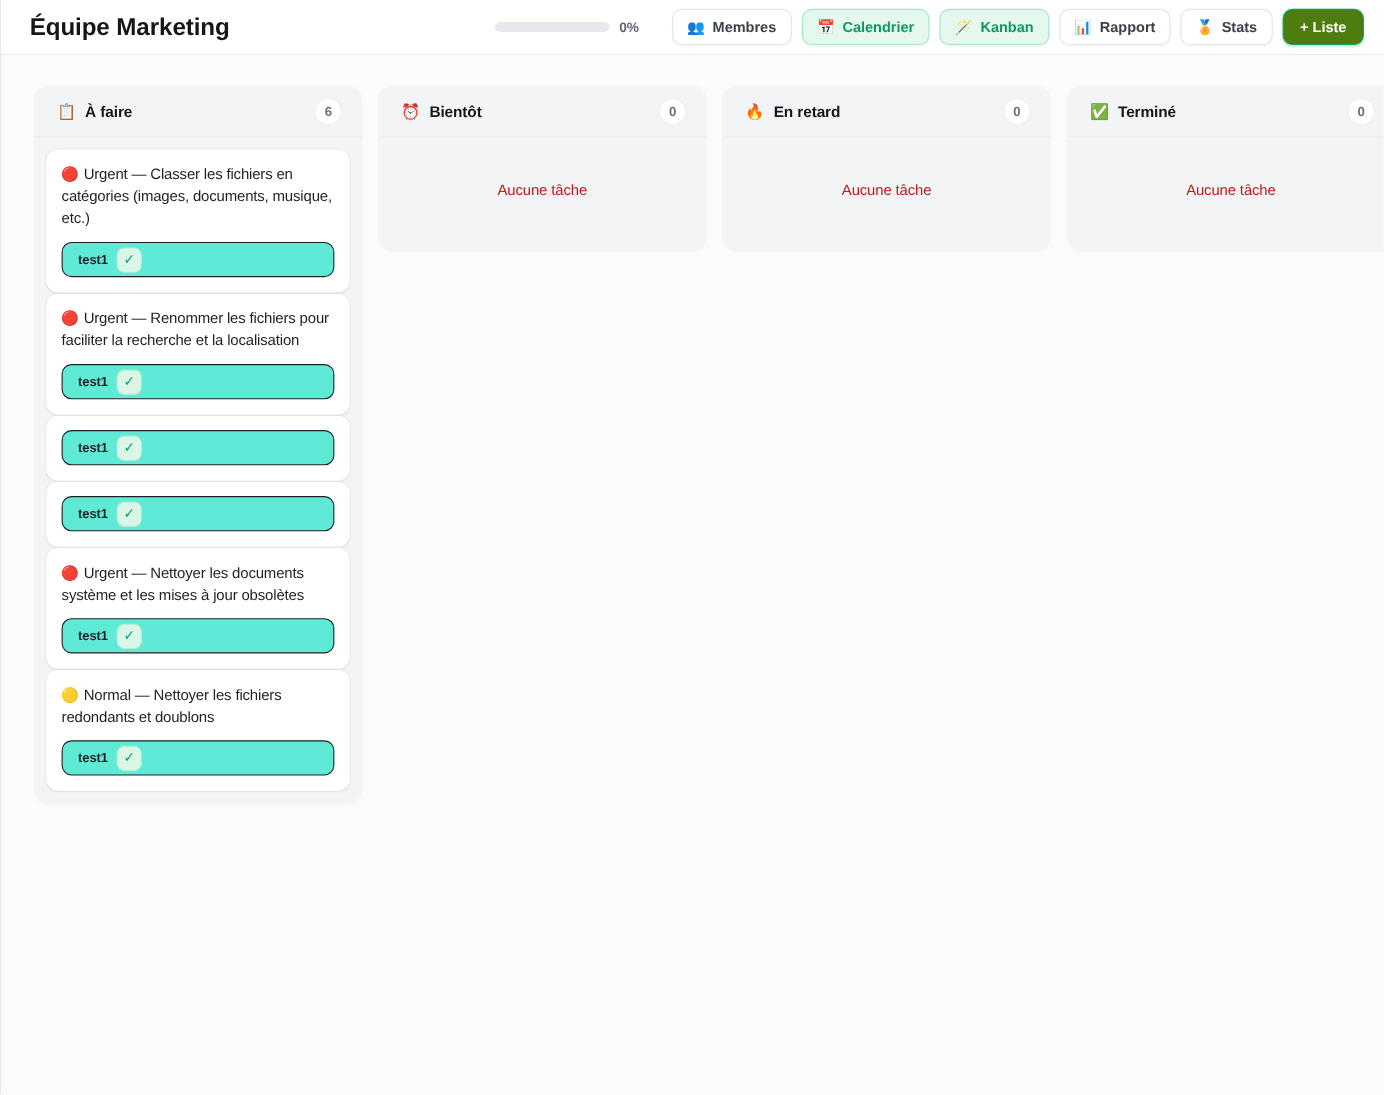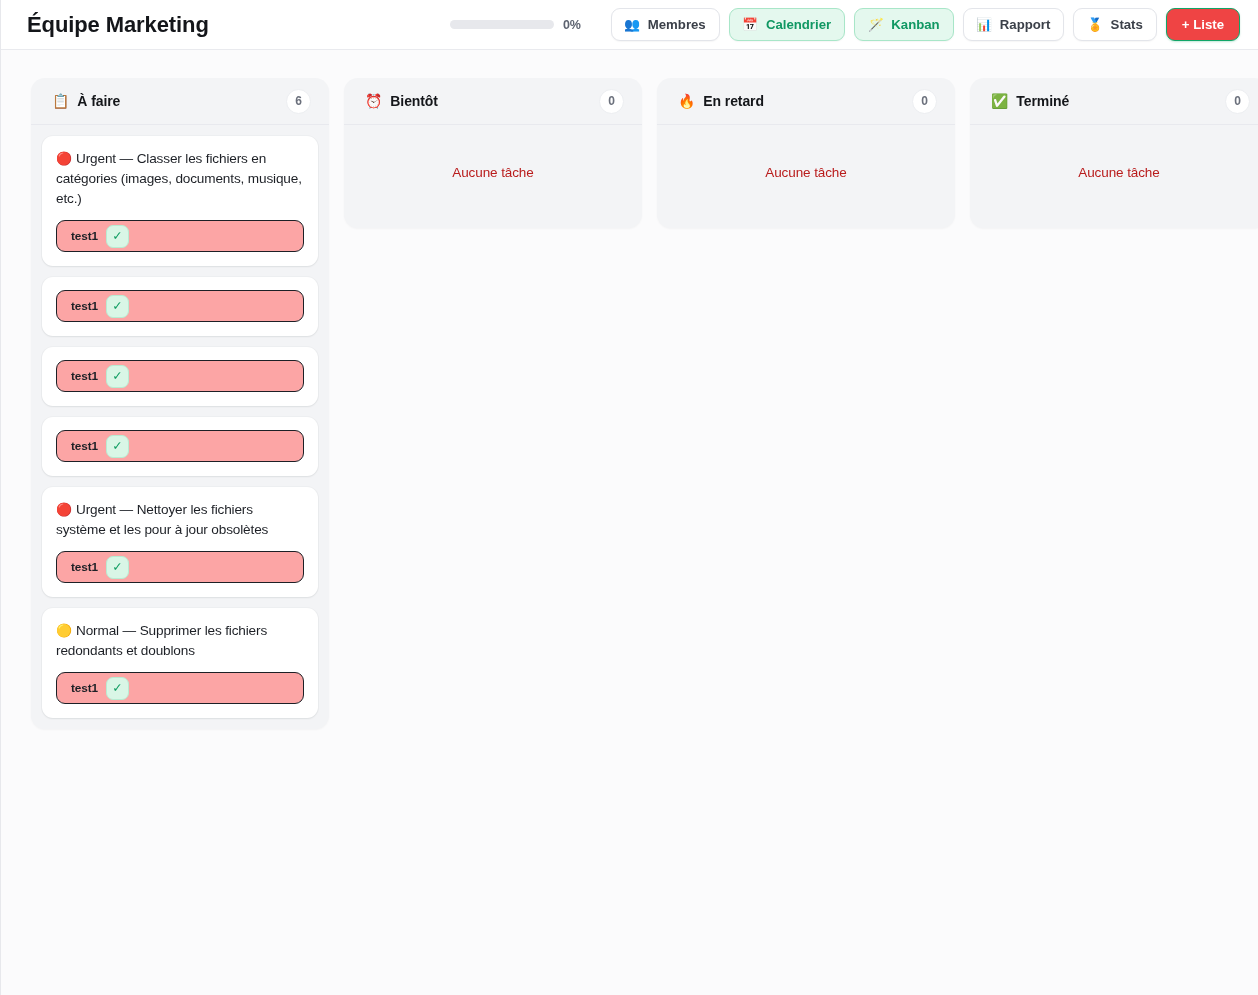--- a/index.html
+++ b/index.html
@@ -100,21 +100,21 @@
 
   .nav-btn .emoji { font-size: 13px; line-height: 1; }
 
   .nav-btn.is-active {
     background: #e4f8ee;
     border-color: #a8e6c8;
     color: #109863;
   }
 
   .nav-btn.primary {
-    background: #ef4444;
+    background: #4d7c0f;
     border-color: #11a568;
     color: #ffffff;
     padding: 0 15px;
     box-shadow: 0 1px 2px rgba(17,165,104,0.25);
   }
 
   
   .board-scroll {
     flex: 1;
     overflow: hidden;
@@ -173,21 +173,21 @@
     justify-content: center;
     font-size: 12px;
     font-weight: bold;
     color: #6b707c;
   }
 
   .col-body {
     padding: 11px 11px 3px 11px;
     display: flex;
     flex-direction: column;
-    gap: 11px;
+    gap: 1px;
     min-height: 82px;
   }
 
   .col-body.is-empty {
     min-height: 95px;
     align-items: center;
     justify-content: center;
     padding: 0;
   }
 
@@ -213,21 +213,21 @@
     letter-spacing: -0.15px;
     margin-bottom: 11px;
   }
 
   .card-text .dot { font-size: 13px; margin-right: 4px; }
 
   .assignee-bar {
     height: 32px;
     border-radius: 9px;
     border: 1.4px solid #1d2026;
-    background: #fca5a5;
+    background: #5eead4;
     display: flex;
     align-items: center;
     padding: 0 6px 0 14px;
     gap: 8px;
   }
 
   .assignee-name {
     font-size: 11.8px;
     font-weight: bold;
     color: #1d2026;
@@ -306,46 +306,47 @@
           </div>
           <div class="col-body">
             <div class="card">
               <div class="card-text"><span class="dot">🔴</span><span>Urgent — Classer les fichiers en catégories (images, documents, musique, etc.)</span></div>
               <div class="assignee-bar">
                 <span class="assignee-name">test1</span>
                 <span class="check-btn">✓</span>
               </div>
             </div>
             <div class="card">
-              <div class="assignee-bar">
-                <span class="assignee-name">test1</span>
-                <span class="check-btn">✓</span>
-              </div>
-            </div>
-            <div class="card">
-              <div class="assignee-bar">
-                <span class="assignee-name">test1</span>
-                <span class="check-btn">✓</span>
-              </div>
-            </div>
-            <div class="card">
-              <div class="assignee-bar">
-                <span class="assignee-name">test1</span>
-                <span class="check-btn">✓</span>
-              </div>
-            </div>
-            <div class="card">
-              <div class="card-text"><span class="dot">🔴</span><span>Urgent — Nettoyer les fichiers système et les pour à jour obsolètes</span></div>
-              <div class="assignee-bar">
-                <span class="assignee-name">test1</span>
-                <span class="check-btn">✓</span>
-              </div>
-            </div>
-            <div class="card">
-              <div class="card-text"><span class="dot">🟡</span><span>Normal — Supprimer les fichiers redondants et doublons</span></div>
+              <div class="card-text"><span class="dot">🔴</span><span>Urgent — Renommer les fichiers pour faciliter la recherche et la localisation</span></div>
+              <div class="assignee-bar">
+                <span class="assignee-name">test1</span>
+                <span class="check-btn">✓</span>
+              </div>
+            </div>
+            <div class="card">
+              <div class="assignee-bar">
+                <span class="assignee-name">test1</span>
+                <span class="check-btn">✓</span>
+              </div>
+            </div>
+            <div class="card">
+              <div class="assignee-bar">
+                <span class="assignee-name">test1</span>
+                <span class="check-btn">✓</span>
+              </div>
+            </div>
+            <div class="card">
+              <div class="card-text"><span class="dot">🔴</span><span>Urgent — Nettoyer les documents système et les mises à jour obsolètes</span></div>
+              <div class="assignee-bar">
+                <span class="assignee-name">test1</span>
+                <span class="check-btn">✓</span>
+              </div>
+            </div>
+            <div class="card">
+              <div class="card-text"><span class="dot">🟡</span><span>Normal — Nettoyer les fichiers redondants et doublons</span></div>
               <div class="assignee-bar">
                 <span class="assignee-name">test1</span>
                 <span class="check-btn">✓</span>
               </div>
             </div>
           </div>
         </div>
         <div class="column">
           <div class="col-header">
             <div class="col-title">

